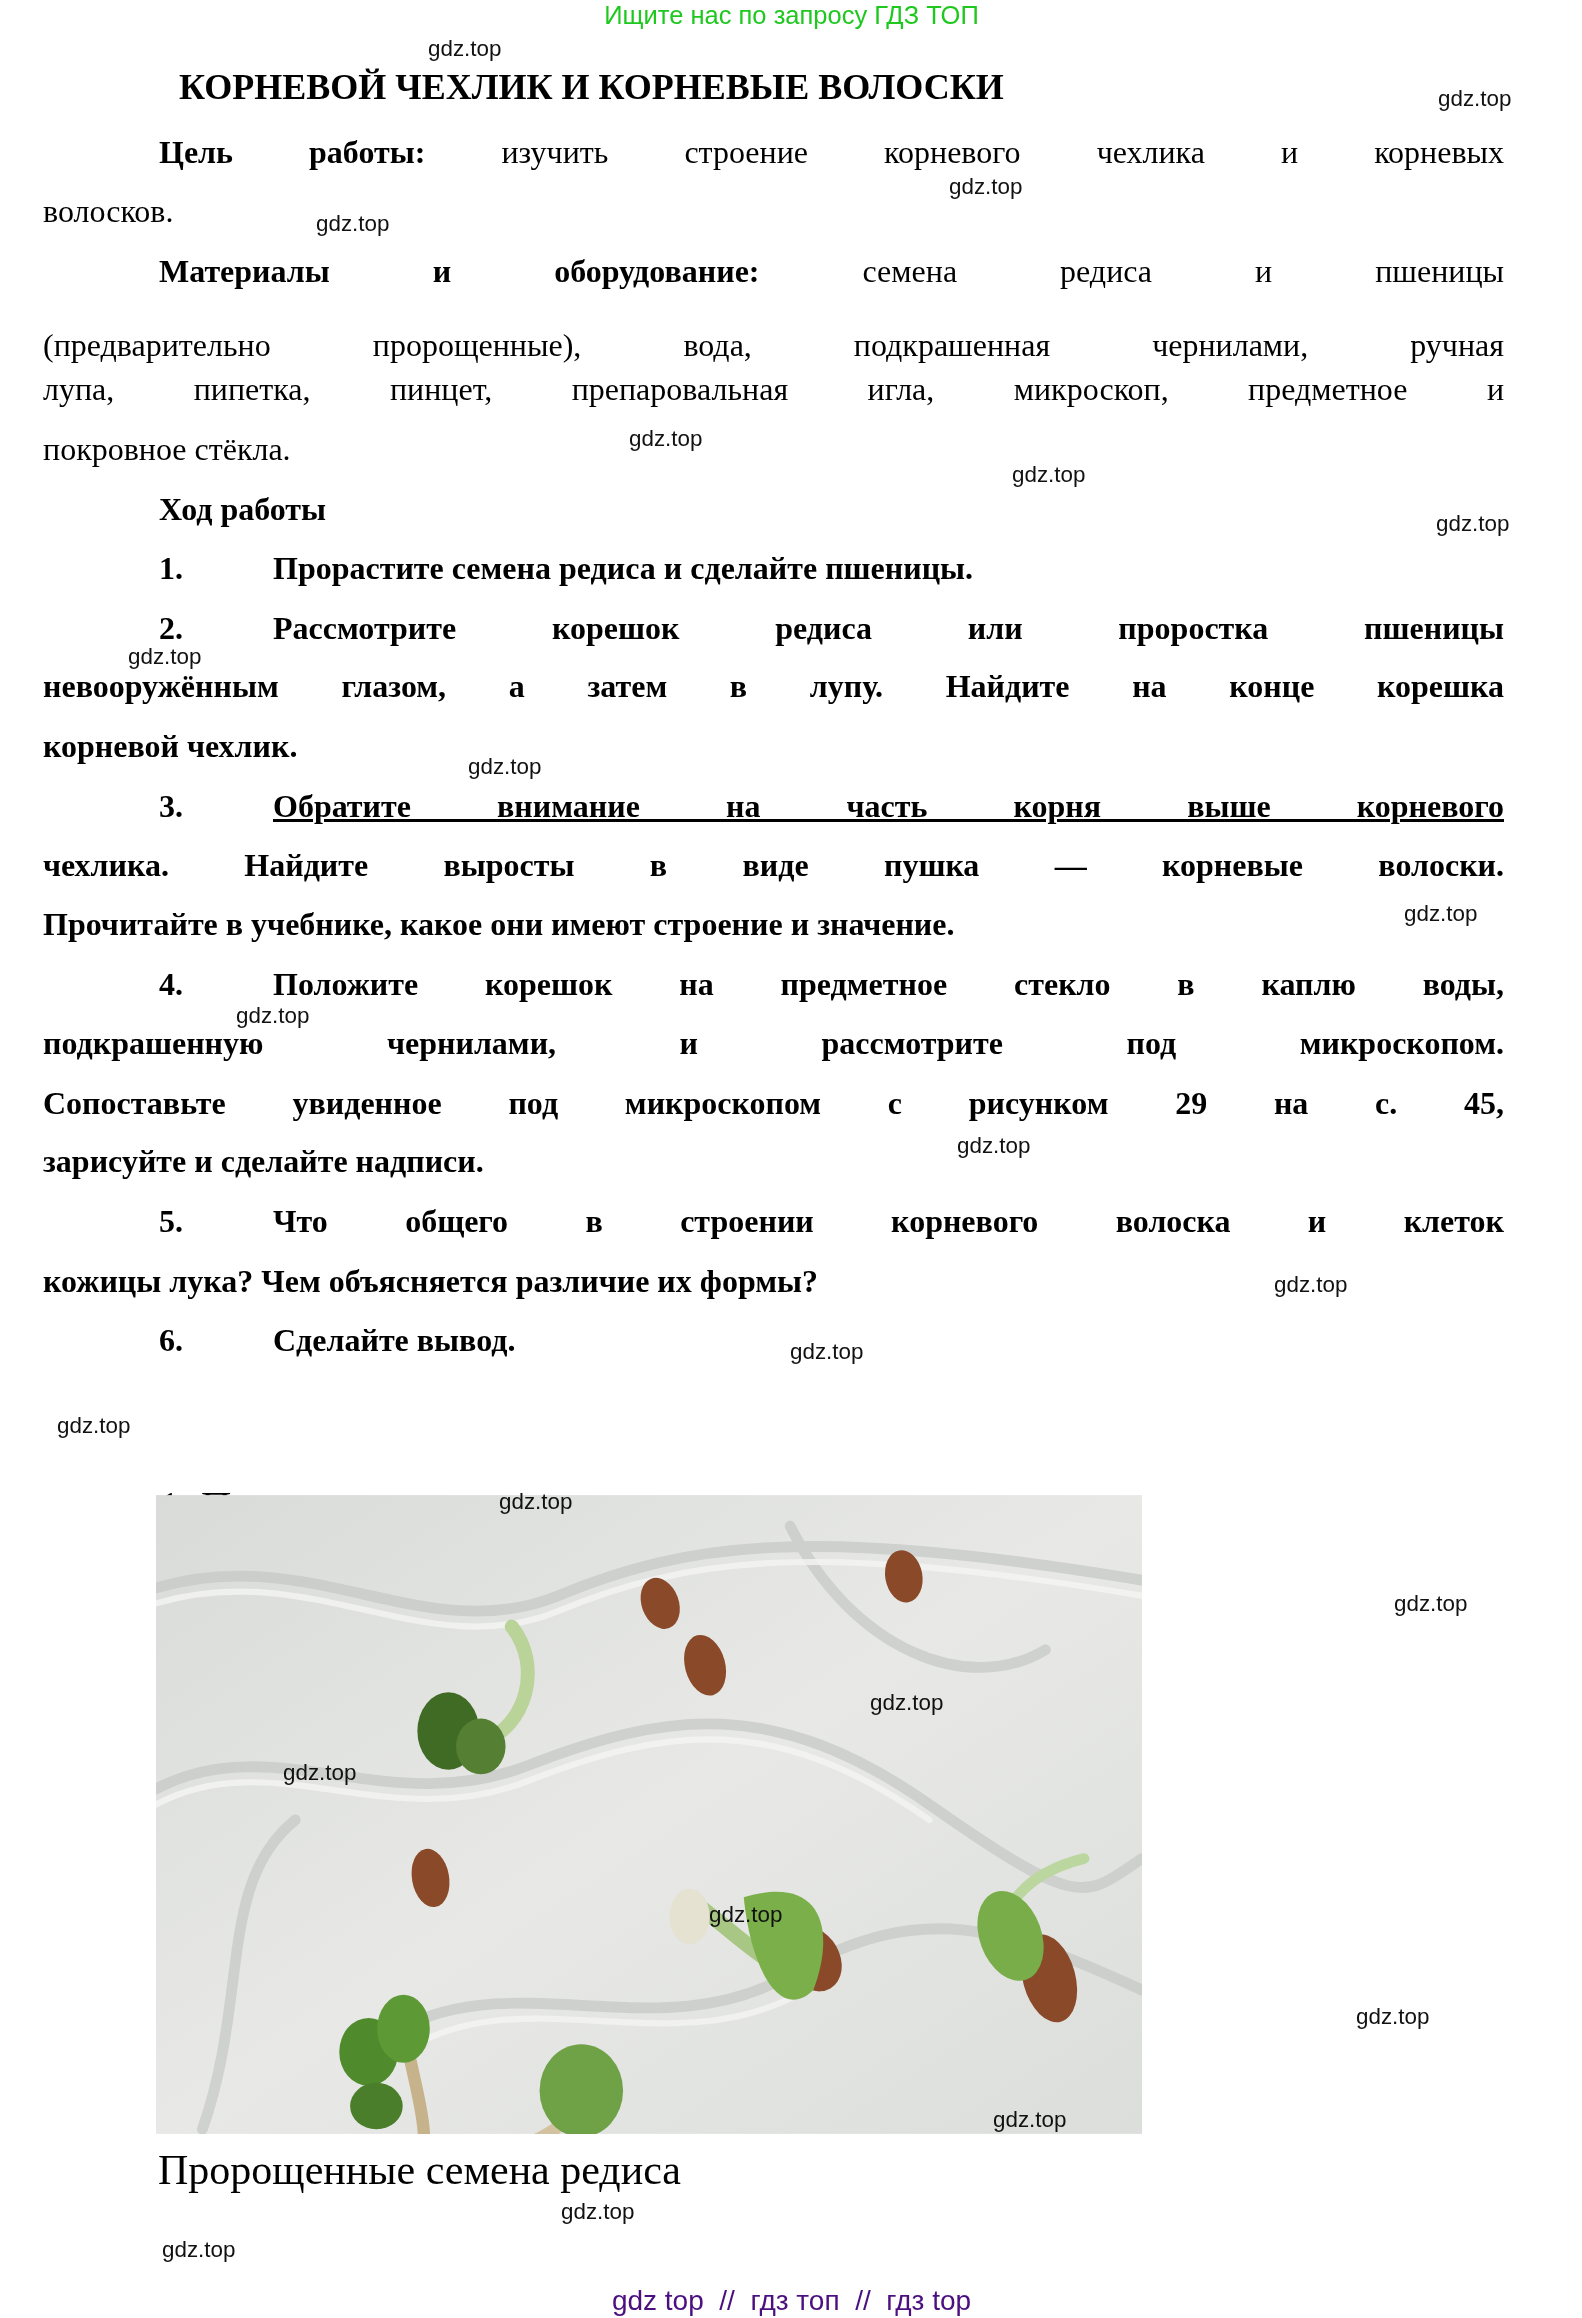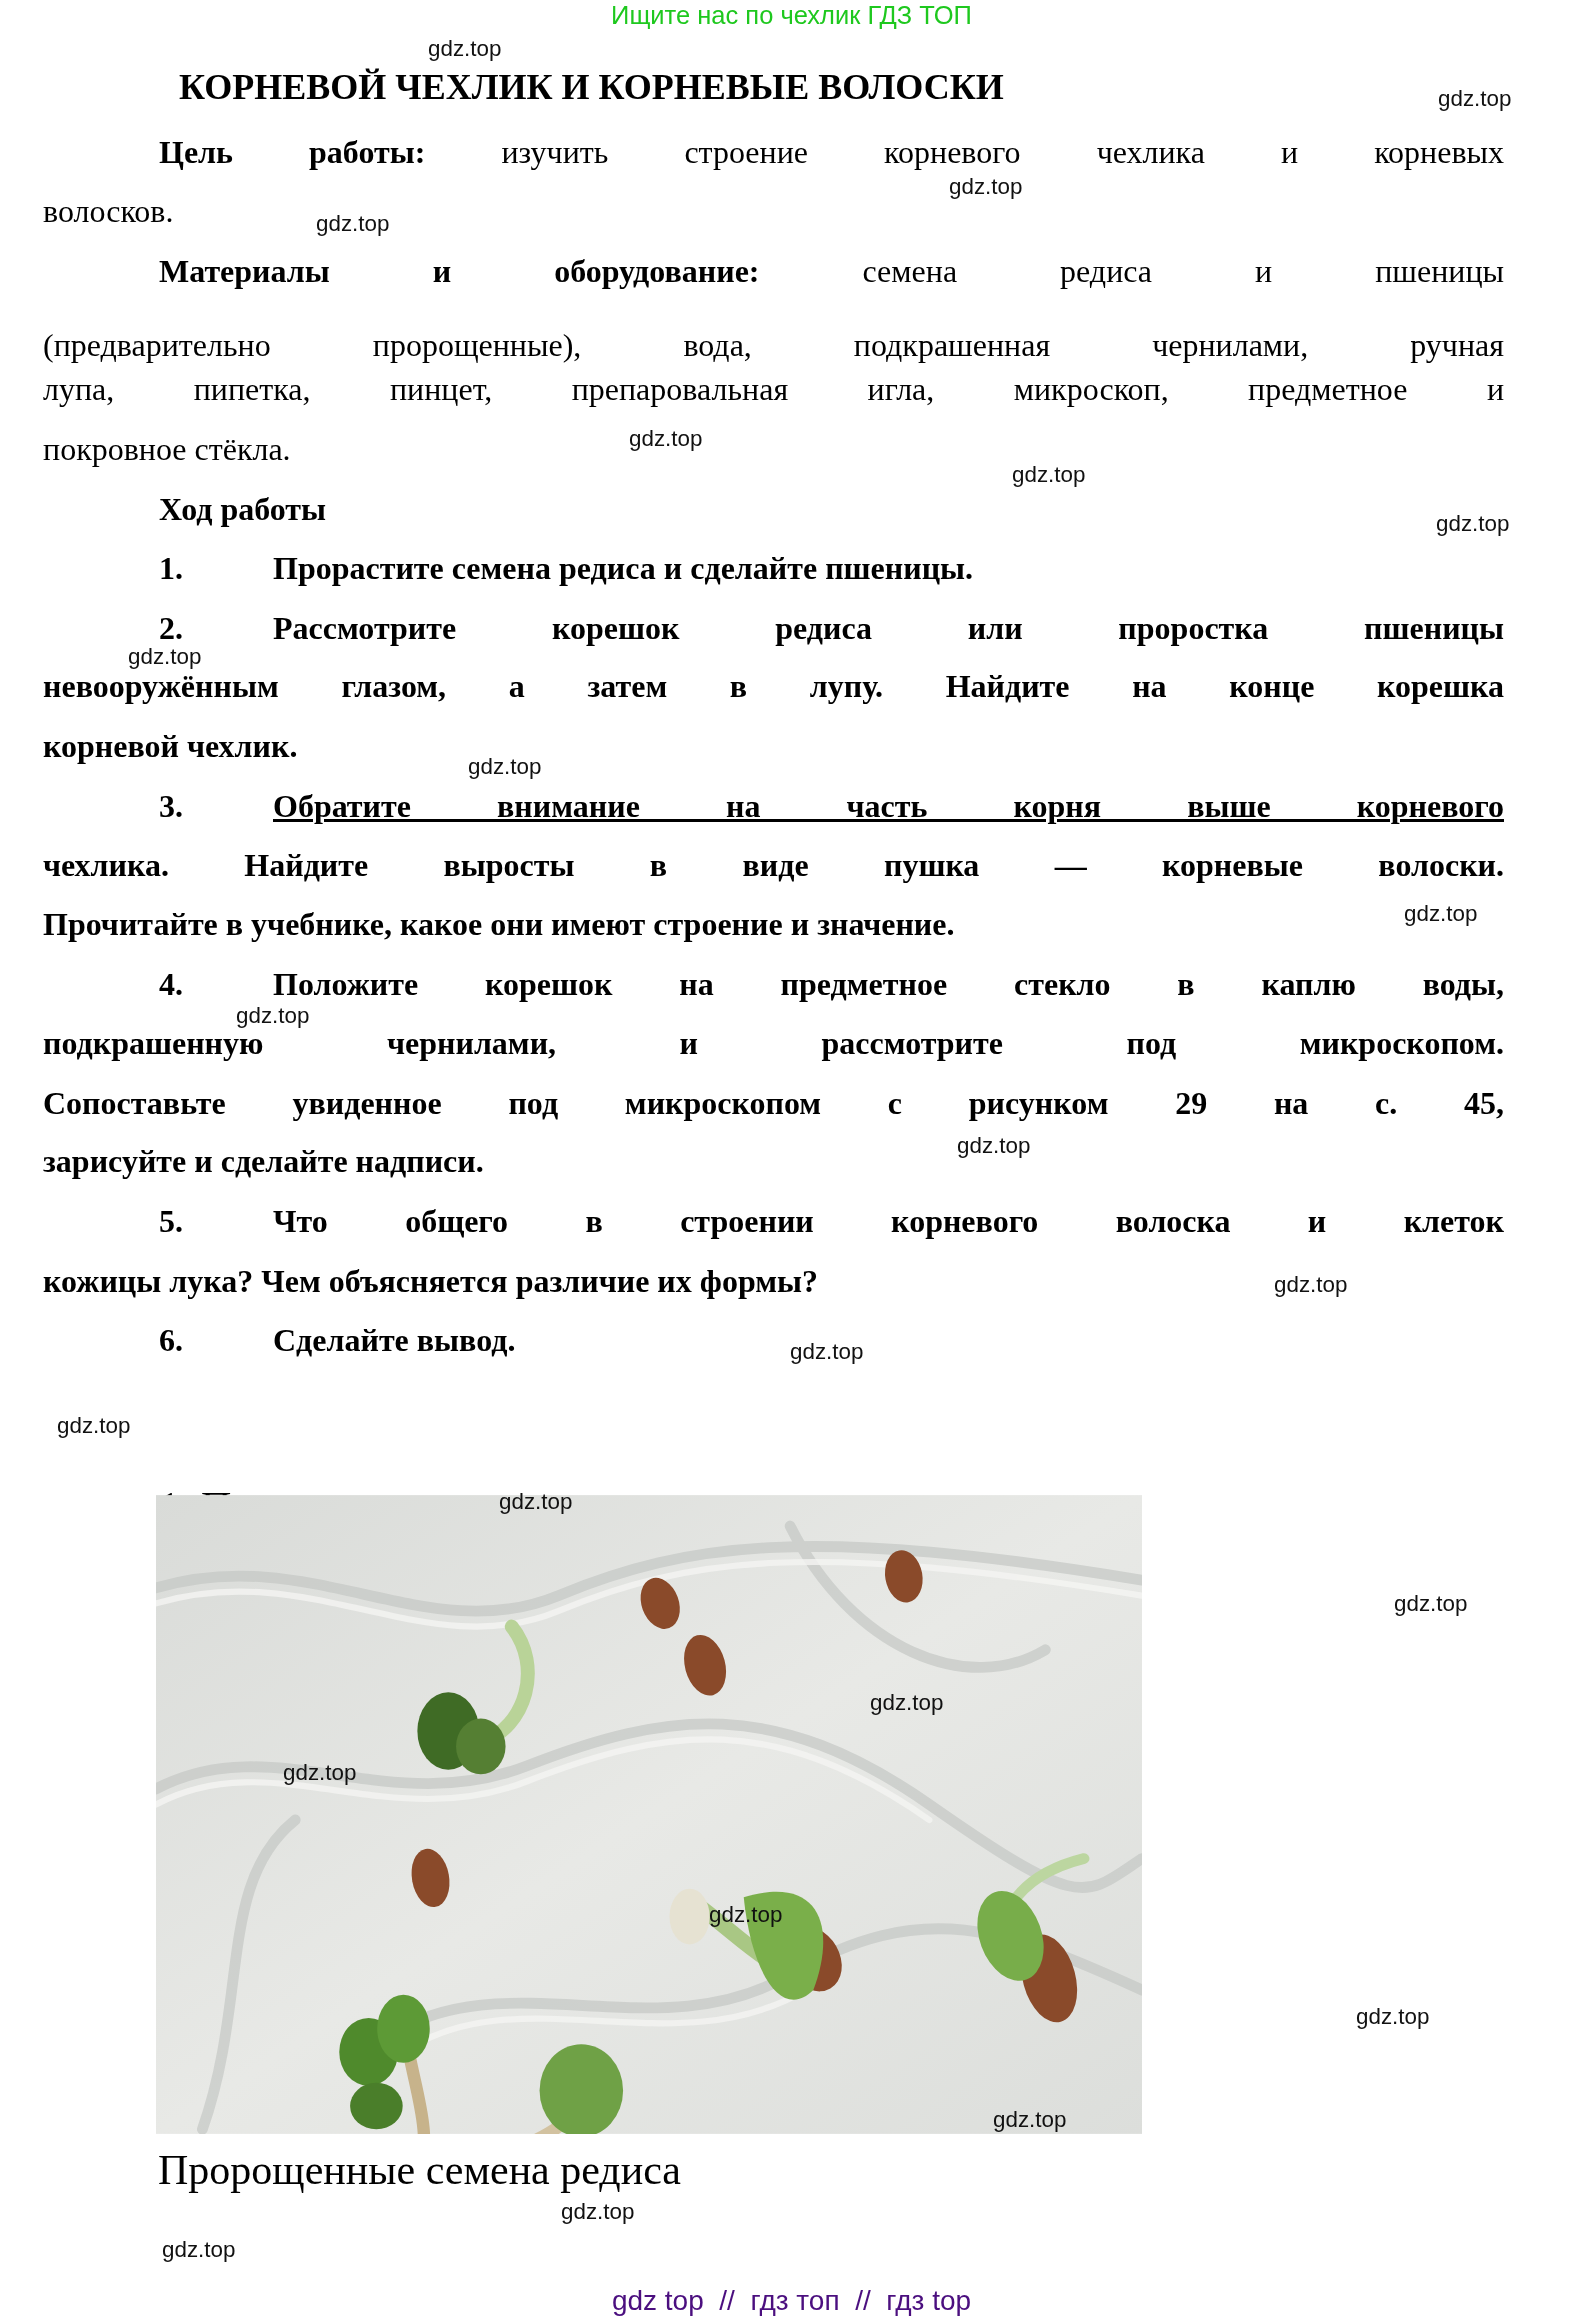--- a/index.html
+++ b/index.html
@@ -14,21 +14,21 @@
   .b { font-weight: bold; }
   .wm { font-size: 22.4px; line-height: 26px; color: #111; }
   .photo { left: 156px; top: 1495px; width: 986px; height: 639px; overflow: hidden; }
   .footer { top: 2284px; left: 0; width: 1583px; text-align: center; font-size: 28px; line-height: 34px; color: #4b0f7f; }
   .caption { font-size: 42px; line-height: 50px; }
   .num { display: inline-block; width: 114px; }
 </style>
 </head>
 <body>
 
-<div class="abs sans banner">Ищите нас по чехлик ГДЗ ТОП</div>
+<div class="abs sans banner">Ищите нас по запросу ГДЗ ТОП</div>
 
 <div class="abs serif title">КОРНЕВОЙ ЧЕХЛИК И КОРНЕВЫЕ ВОЛОСКИ</div>
 
 <div class="abs serif line just" style="left:159px; top:127px; width:1345px;">
   <span class="b">Цель работы:</span>
   <span>изучить строение корневого чехлика и корневых</span>
 </div>
 <div class="abs serif line" style="left:43px; top:186px;">волосков.</div>
 
 <div class="abs serif line just" style="left:159px; top:246px; width:1345px;">

